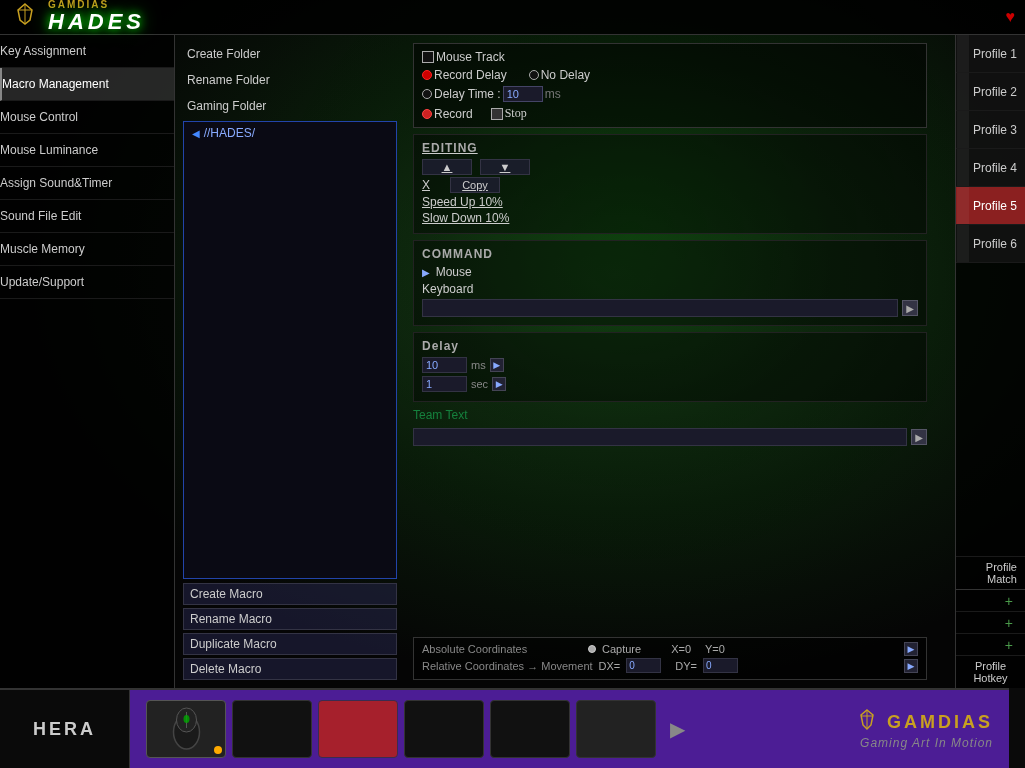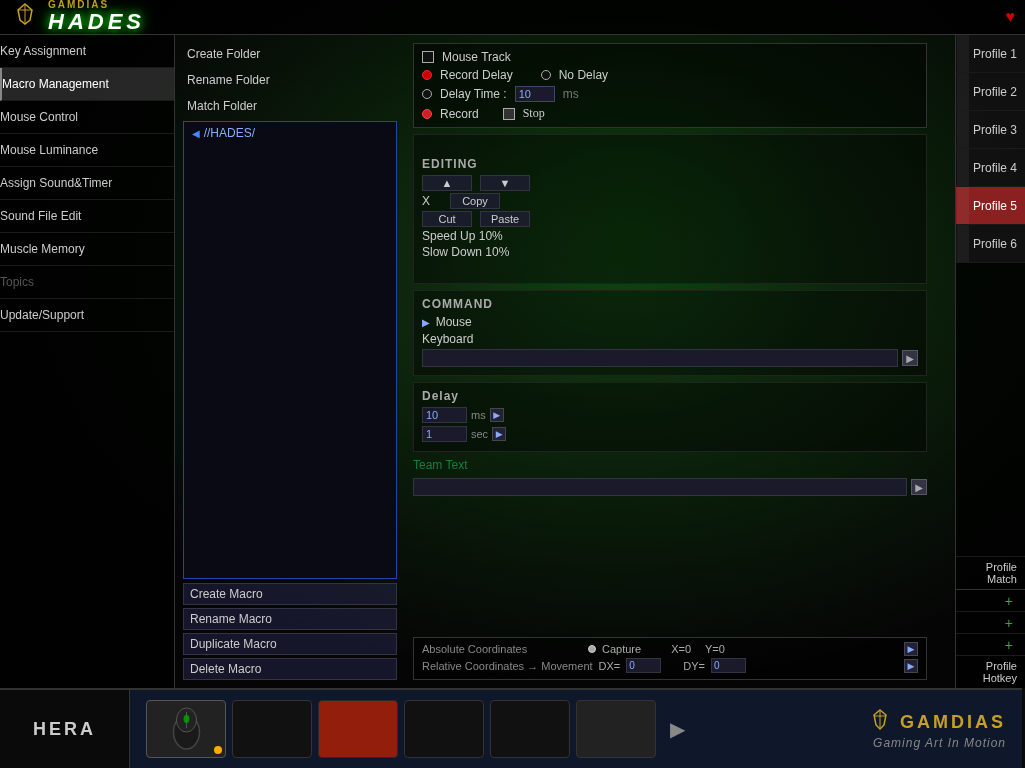--- a/index.html
+++ b/index.html
@@ -151,21 +151,21 @@
       justify-content: flex-end;
       padding-right: 12px;
       color: #4a9a4a;
       font-size: 14px;
       cursor: pointer;
       border-bottom: 1px solid #1a1a1a;
     }
     .profile-hotkey-label {
       font-size: 11px;
       color: #ccc;
-      text-align: right;
+      text-align: center;
       padding: 4px 8px;
     }
 
     
     .main-content {
       position: absolute;
       top: 35px;
       left: 175px;
       right: 90px;
       bottom: 80px;
@@ -241,21 +241,21 @@
       background: rgba(0,0,0,0.5);
       border: 1px solid #333;
       padding: 6px 8px;
       display: flex;
       flex-direction: column;
       gap: 4px;
     }
     .record-row {
       display: flex;
       align-items: center;
-      gap: 8px;
+      gap: 2px;
       font-size: 12px;
     }
     .checkbox-square {
       width: 12px; height: 12px;
       border: 1px solid #aaa;
       display: inline-block;
       background: #111;
     }
     .radio-circle {
       width: 10px; height: 10px;
@@ -274,21 +274,22 @@
       padding: 1px 3px;
       text-align: left;
     }
     .record-label { color: #ccc; font-size: 12px; }
     .record-label-dim { color: #777; font-size: 12px; }
 
     
     .editing-section {
       background: rgba(0,0,0,0.4);
       border: 1px solid #222;
-      padding: 22px 8px;
+      padding: 6px 8px;
+      text-decoration: underline;
     }
     .section-title {
       color: #aaaaaa;
       font-size: 12px;
       font-weight: bold;
       margin-bottom: 4px;
       letter-spacing: 1px;
     }
     .edit-row {
       display: flex;
@@ -430,23 +431,23 @@
       align-items: center;
       justify-content: center;
       cursor: pointer;
       font-size: 9px;
       margin-left: auto;
     }
 
     
     .bottom-bar {
       position: absolute;
-      bottom: 0; left: 0; right: 3px;
+      bottom: 0; left: 0; right: 16px;
       height: 80px;
-      background: #0f172a;
+      background: #4c1d95;
       border-top: 2px solid #333;
       display: flex;
       align-items: center;
       z-index: 20;
     }
     .bottom-logo-hera {
       width: 130px;
       display: flex;
       align-items: center;
       justify-content: center;
@@ -568,23 +569,20 @@
   </div>
   <div class="sidebar-item">
     <span>Assign Sound&amp;Timer</span>
   </div>
   <div class="sidebar-item">
     <span>Sound File Edit</span>
   </div>
   <div class="sidebar-item">
     <span>Muscle Memory</span>
   </div>
-  <div class="sidebar-item disabled">
-    <span>Topics</span>
-  </div>
   <div class="sidebar-item">
     <span>Update/Support</span>
   </div>
 </div>
 
 <div class="profile-panel">
   <div class="profile-btn">
     <span>Profile 1</span>
   </div>
   <div class="profile-btn">
@@ -608,21 +606,21 @@
   <div class="profile-plus">+</div>
   <div class="profile-plus">+</div>
   <div class="profile-hotkey-label">Profile Hotkey</div>
 </div>
 
 <div class="main-content">
 
   <div class="macro-panel">
     <button class="macro-action-btn">Create Folder</button>
     <button class="macro-action-btn">Rename Folder</button>
-    <button class="macro-action-btn">Match Folder</button>
+    <button class="macro-action-btn">Gaming Folder</button>
     <div class="macro-list-box">
       <div class="macro-list-item">
         <span class="macro-list-arrow">◀</span>
         <span>//HADES/</span>
       </div>
     </div>
     <div class="macro-bottom-btns">
       <button class="macro-bottom-btn">Create Macro</button>
       <button class="macro-bottom-btn">Rename Macro</button>
       <button class="macro-bottom-btn">Duplicate Macro</button>
@@ -659,24 +657,20 @@
 
     <div class="editing-section">
       <div class="section-title">EDITING</div>
       <div class="edit-row">
         <button class="edit-btn">▲</button>
         <button class="edit-btn">▼</button>
       </div>
       <div class="edit-row">
         <span style="min-width:20px;">X</span>
         <button class="edit-btn">Copy</button>
-      </div>
-      <div class="edit-row">
-        <button class="edit-btn">Cut</button>
-        <button class="edit-btn">Paste</button>
       </div>
       <div class="edit-row">
         <span style="cursor:pointer;">Speed Up 10%</span>
       </div>
       <div class="edit-row">
         <span style="cursor:pointer;">Slow Down 10%</span>
       </div>
     </div>
 
     <div class="command-section">
@@ -722,21 +716,21 @@
         <span style="width:8px;height:8px;border-radius:50%;background:#aaa;border:1px solid #ccc;flex-shrink:0;"></span>
         <span class="coord-val-label">Capture</span>
         <span class="coord-val-label" style="margin-left:24px;">X=0</span>
         <span class="coord-val-label" style="margin-left:8px;">Y=0</span>
         <div class="coord-arrow-btn">▶</div>
       </div>
       <div class="coord-row">
         <span class="coord-label">Relative Coordinates → Movement</span>
         <span class="coord-val-label">DX=</span>
         <input type="text" class="coord-input" value="0" style="">
-        <span class="coord-val-label" style="margin-left:16px;">DY=</span>
+        <span class="coord-val-label" style="margin-left:8px;">DY=</span>
         <input type="text" class="coord-input" value="0" style="">
         <div class="coord-arrow-btn">▶</div>
       </div>
     </div>
   </div>
 </div>
 
 <div class="bottom-bar">
   <div class="bottom-logo-hera">
     <span class="hera-text">HERA</span>

